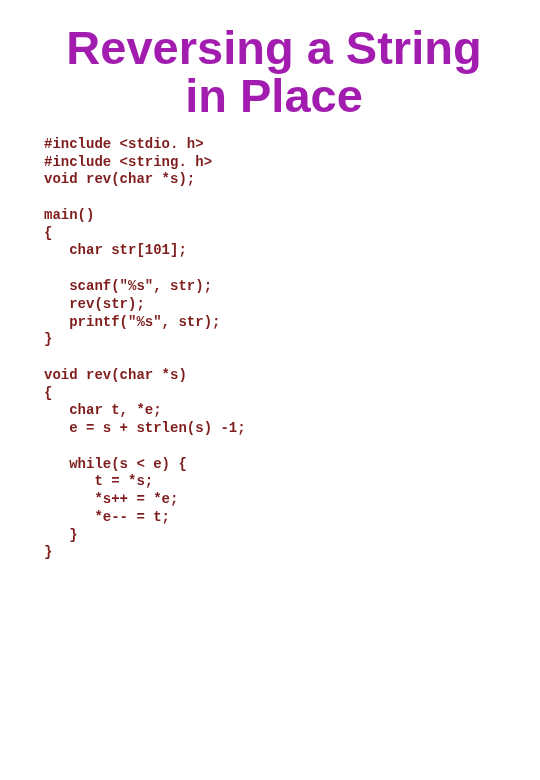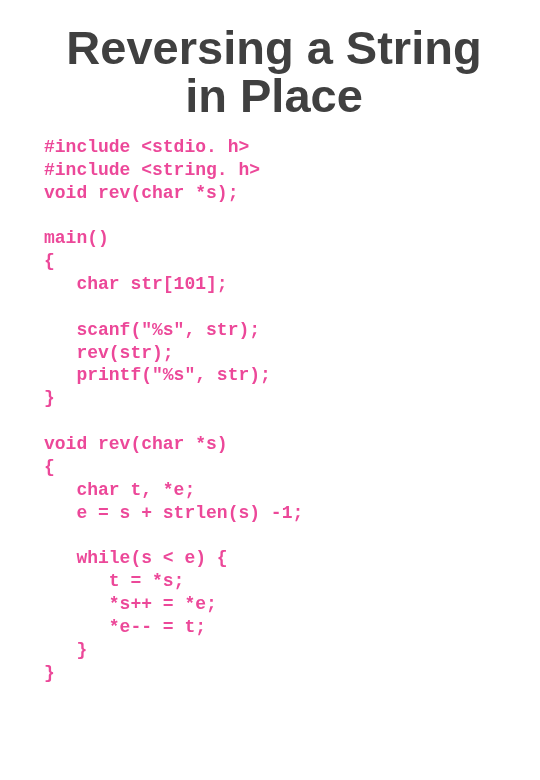--- a/index.html
+++ b/index.html
@@ -14,32 +14,32 @@
     box-sizing: border-box;
     width: 540px;
     height: 780px;
     padding: 20px 36px 20px 44px;
   }
   .title {
     font-family: Impact, "Arial Black", "Franklin Gothic Heavy", sans-serif;
     font-weight: 900;
     font-size: 47px;
     line-height: 1.02;
-    color: #404040;
+    color: #a21caf;
     text-align: center;
     margin: 4px 0 16px 0;
     letter-spacing: 0px;
     font-stretch: condensed;
   }
   pre.code {
     font-family: "Courier New", Courier, monospace;
     font-weight: bold;
-    font-size: 18px;
+    font-size: 14px;
     line-height: 1.27;
-    color: #ec4899;
+    color: #7f1d1d;
     white-space: pre;
     margin: 0;
     padding: 0;
   }
 </style>
 </head>
 <body>
 
 <div class="page">
   <div class="title">Reversing a String in Place</div>

